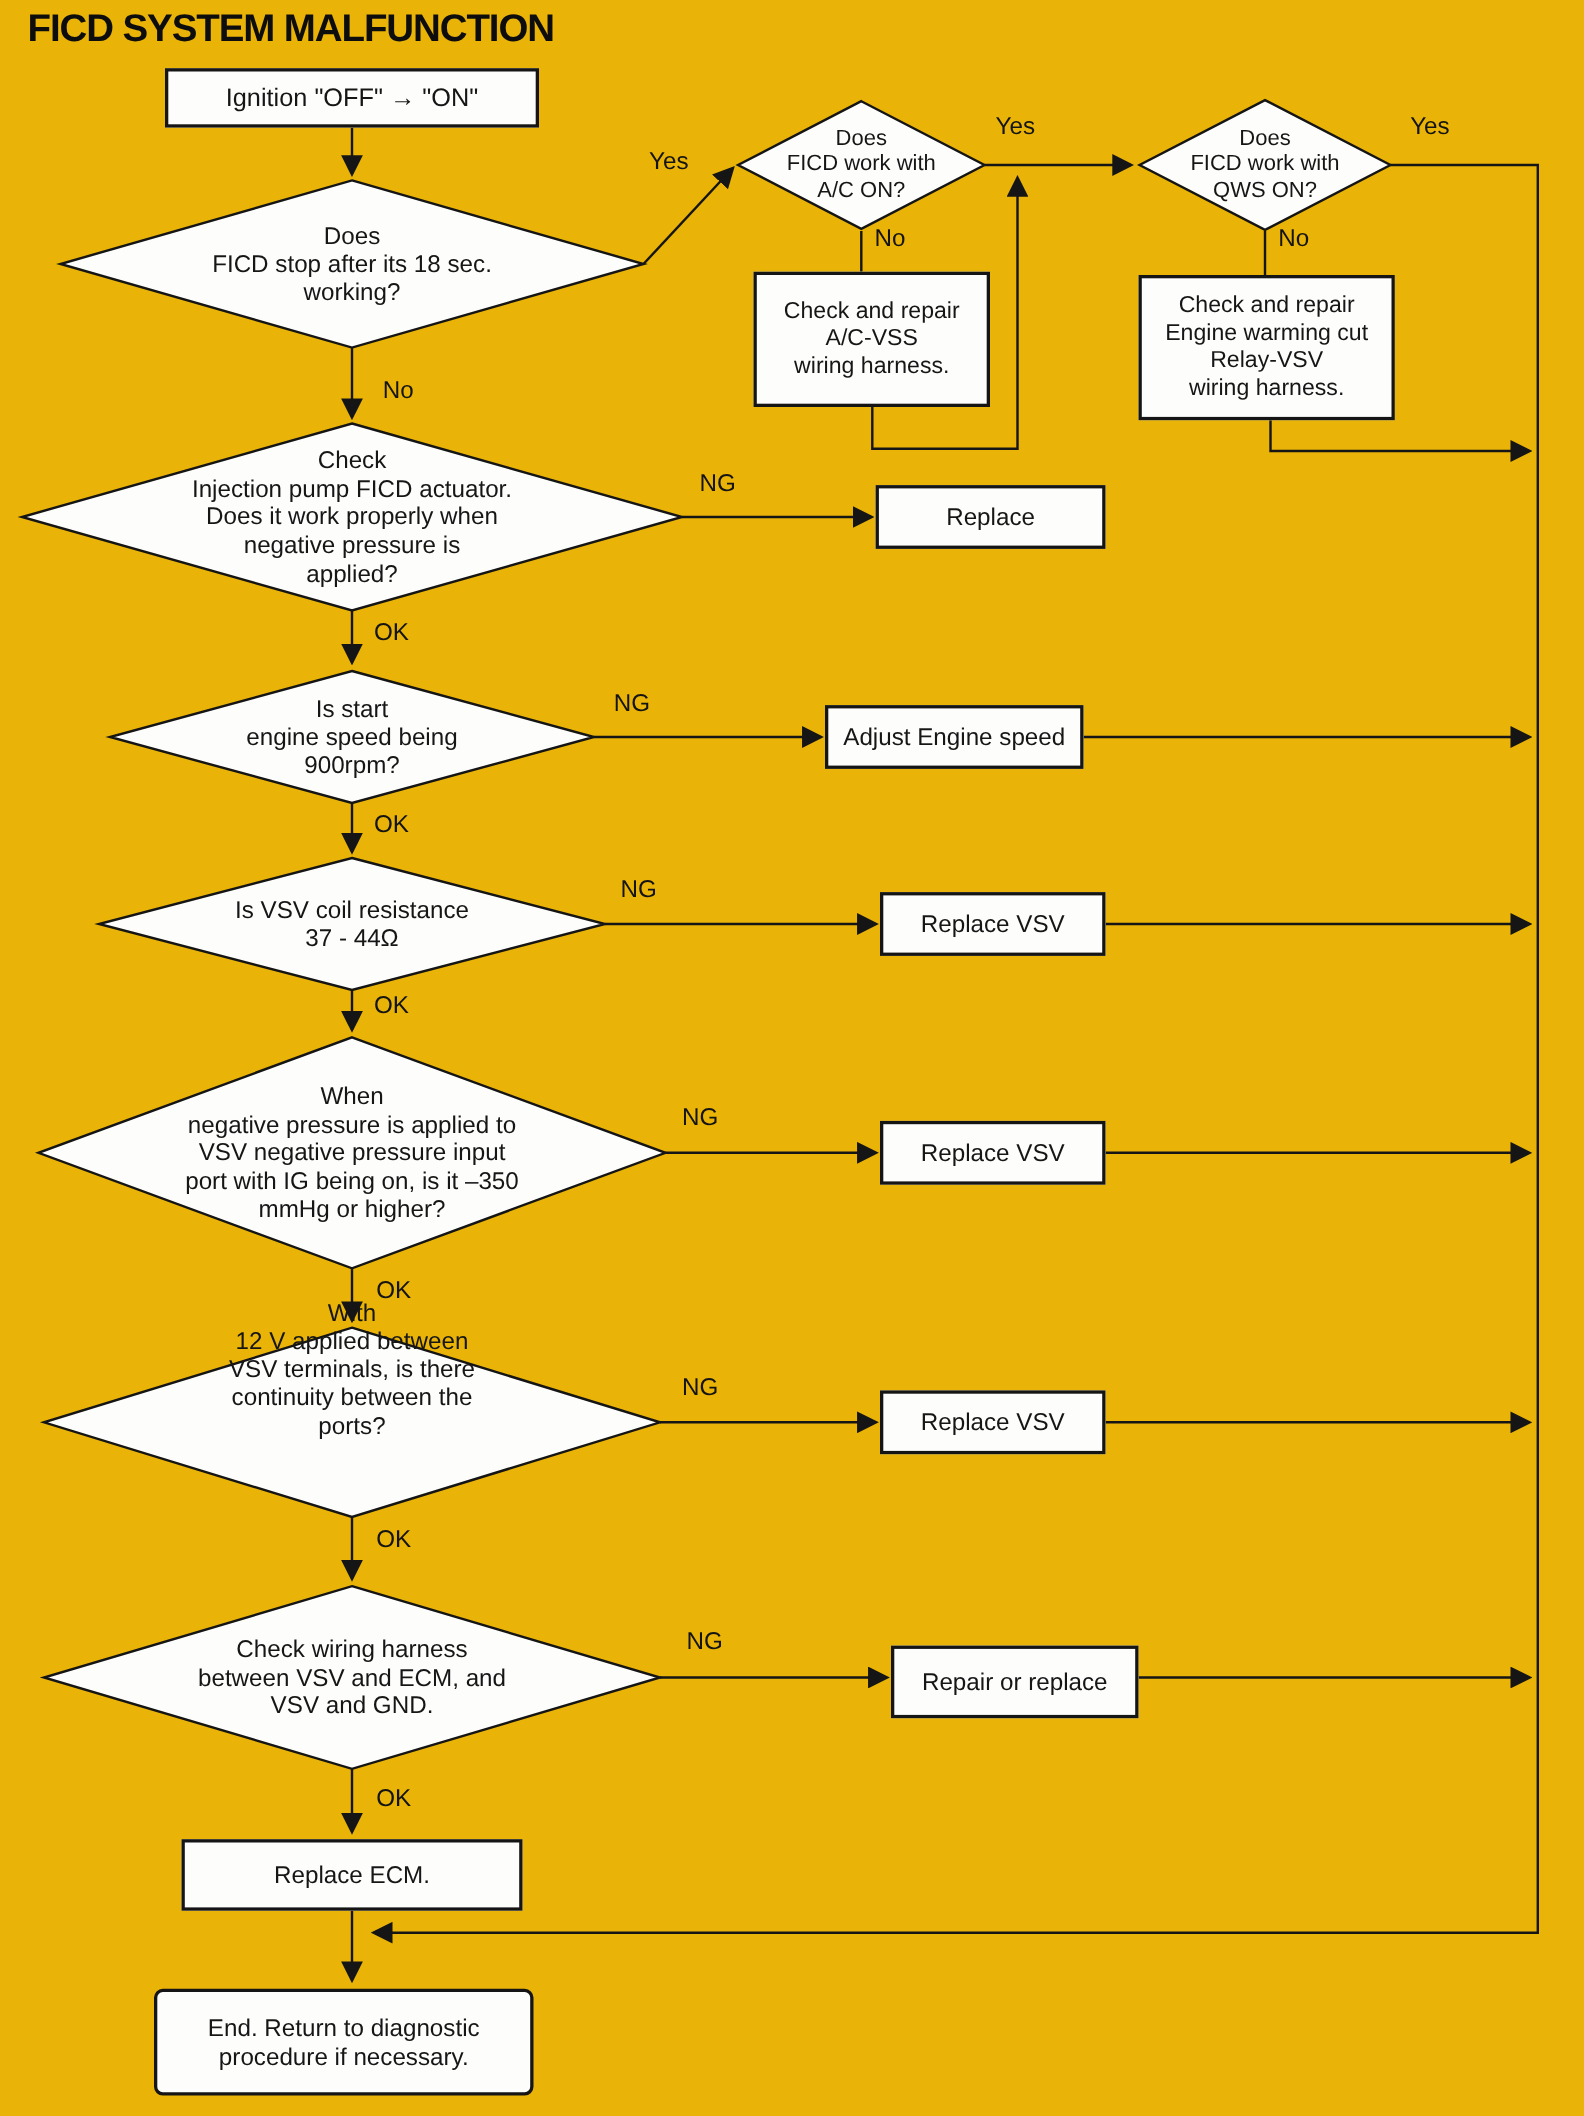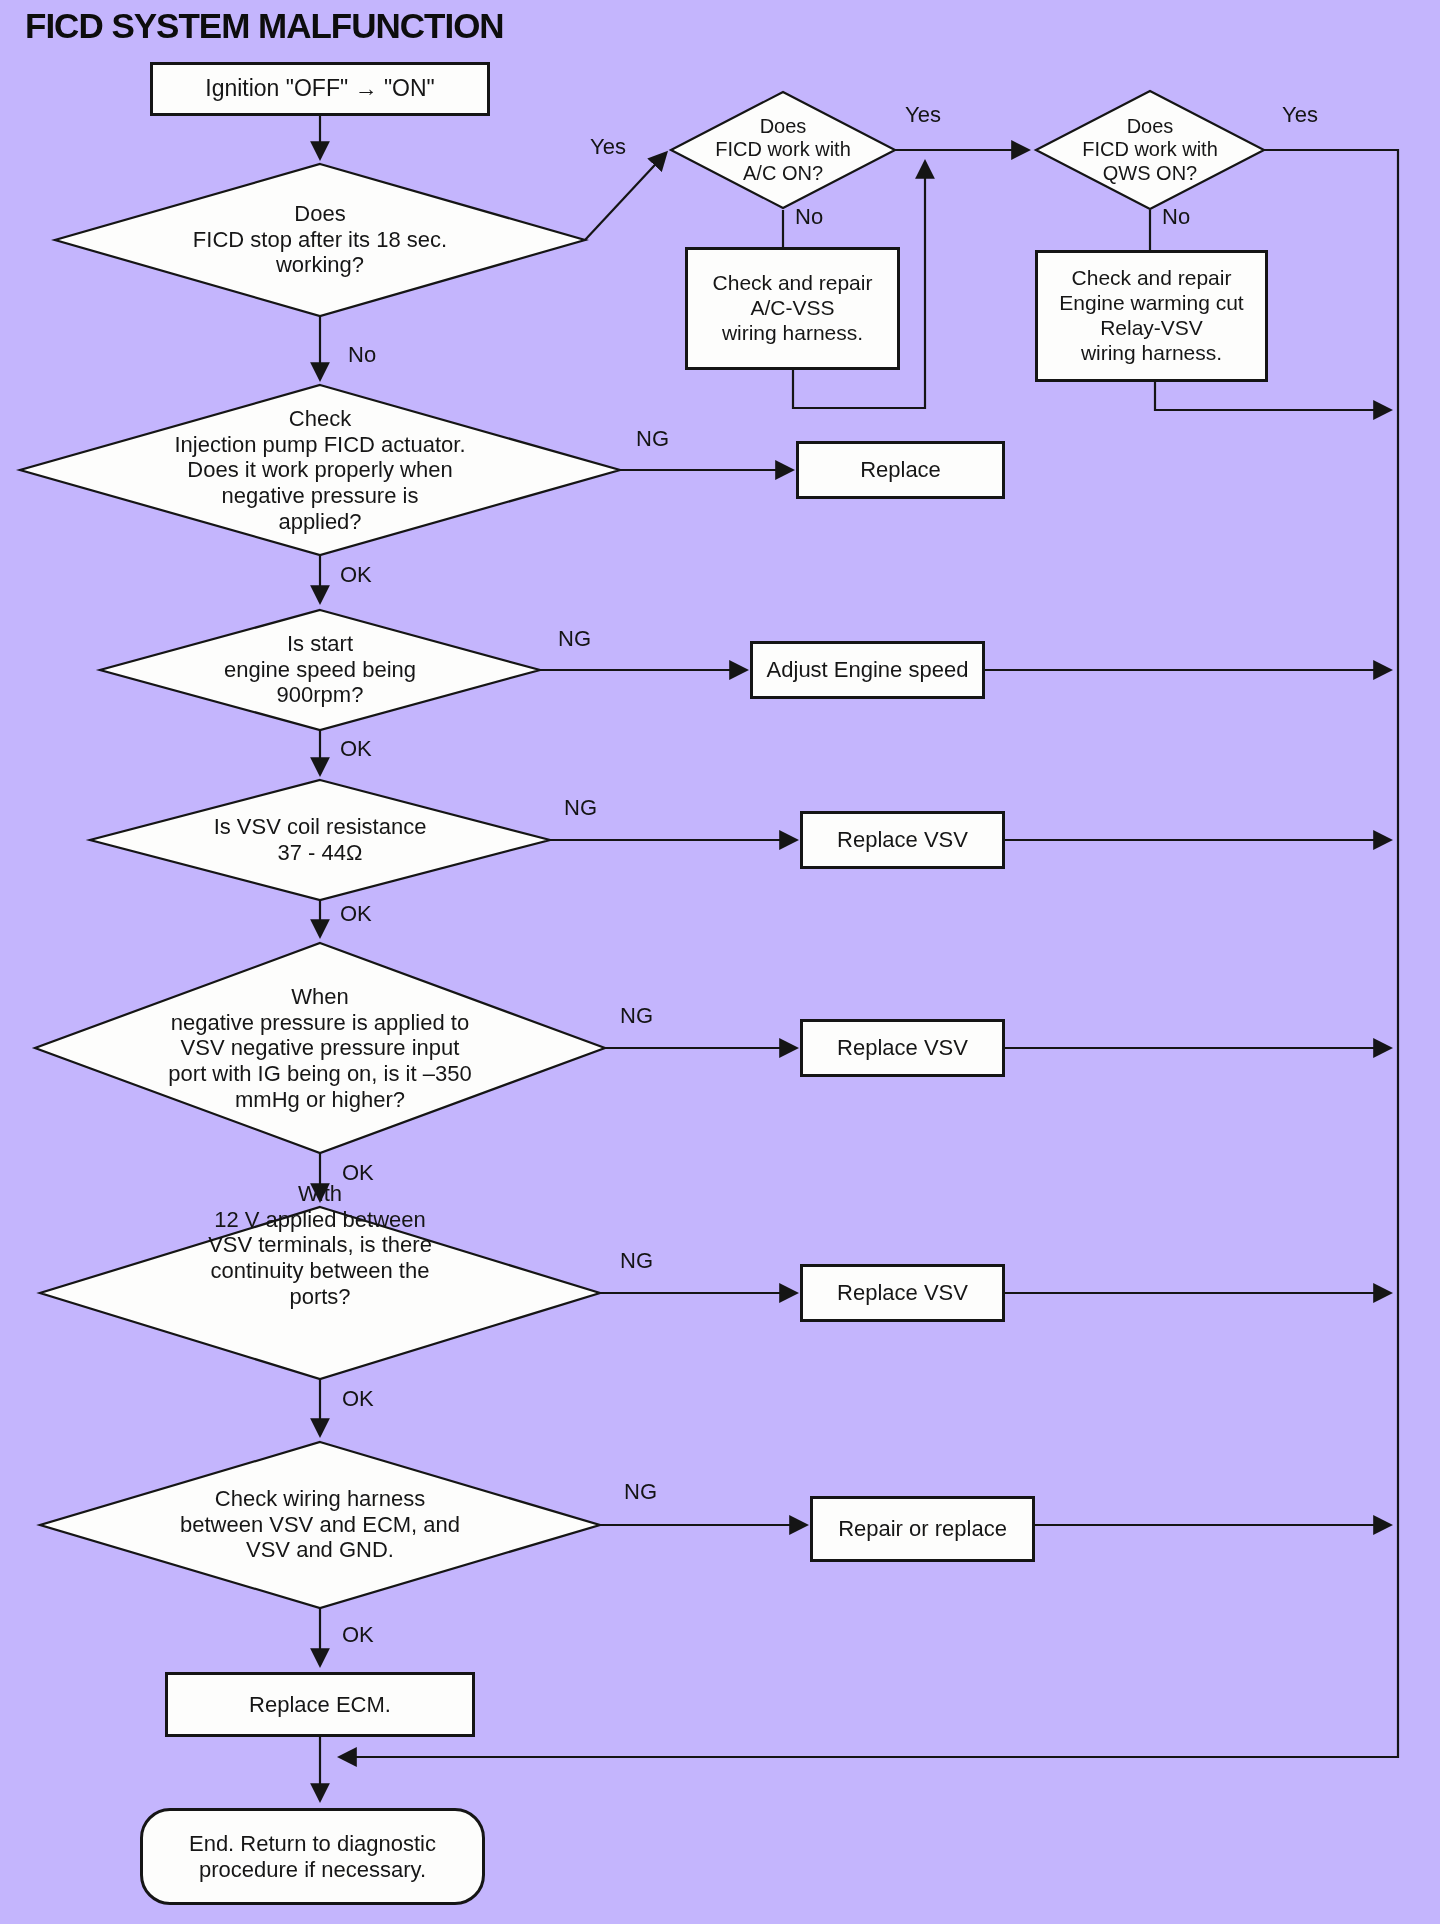--- a/index.html
+++ b/index.html
@@ -1,38 +1,38 @@
 <!DOCTYPE html>
 <html><head>
 <meta charset="utf-8">
 <style>
   html,body{margin:0;padding:0;background:#e9e9e7;}
   .stage{
     position:relative;width:1440px;height:1924px;margin:0 auto;
-    background:#c4b5fd;overflow:hidden;
+    background:#eab308;overflow:hidden;
     font-family:"Liberation Sans", sans-serif;color:#161616;
   }
   .stage svg{position:absolute;left:0;top:0;}
   .title{
     position:absolute;left:25px;top:6px;
     font-size:35px;font-weight:bold;letter-spacing:-1px;color:#0d0d0d;
   }
   .box{
     position:absolute;box-sizing:border-box;
     border:3px solid #151515;background:#fdfdfc;
     display:flex;align-items:center;justify-content:center;
     text-align:center;white-space:pre-line;line-height:1.18;
   }
   .dtext{
     position:absolute;transform:translate(-50%,-50%);
     text-align:center;white-space:pre-line;line-height:1.17;
   }
   .lbl{position:absolute;font-size:22px;color:#141414;}
   .f23{font-size:23px;} .f22{font-size:22px;} .f21{font-size:21px;} .f20{font-size:20px;}
-  .rounded{border-radius:30px;border-width:3.5px;}
+  .rounded{border-radius:8px;border-width:3.5px;}
 </style>
 </head>
 <body>
 
 <div class="stage">
 
   <svg width="1440" height="1924" viewBox="0 0 1440 1924" fill="none" stroke="#151515" stroke-width="2.2">
     <defs>
       <marker id="ah" markerWidth="9" markerHeight="9" viewBox="0 0 10 10" refX="8.5" refY="5" orient="auto">
         <path d="M0 0 L10 5 L0 10 Z" fill="#151515" stroke="none"></path>

